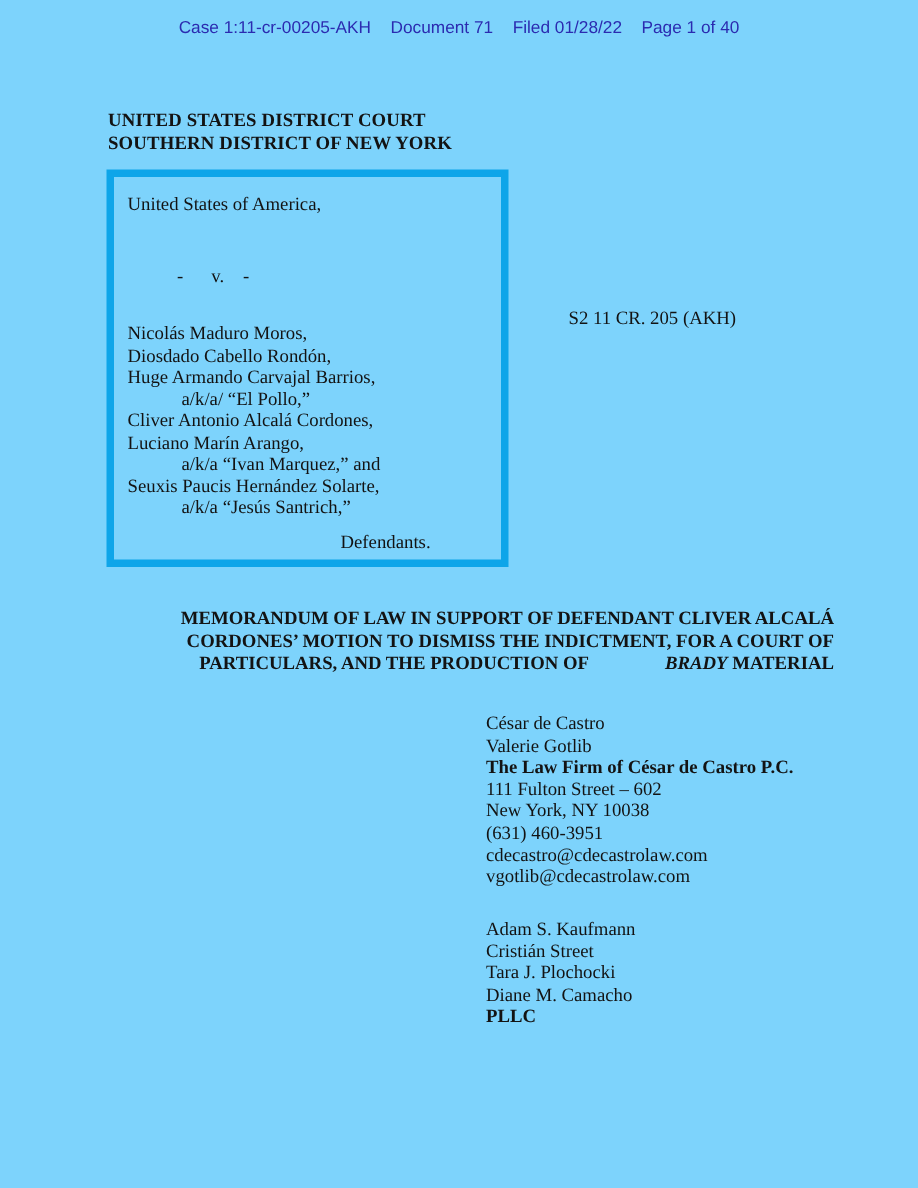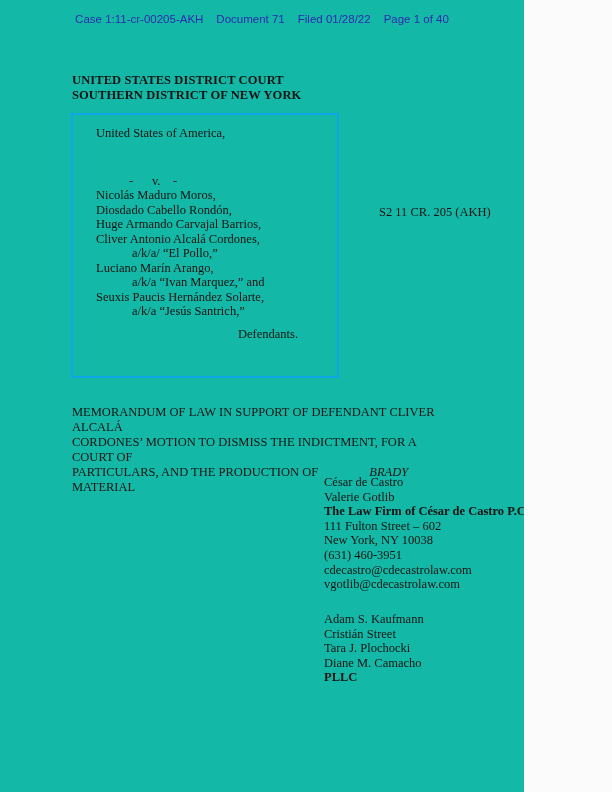--- a/index.html
+++ b/index.html
@@ -1,39 +1,39 @@
 <!DOCTYPE html>
 <html><head>
 <meta charset="utf-8">
 <style>
   html,body{margin:0;padding:0;background:#fbfbfb;}
   .page{
-    position:relative;width:524px;height:792px;background:#14b8a6;overflow:hidden;
+    position:relative;width:612px;height:792px;background:#7dd3fc;overflow:hidden;
     font-family:"Liberation Serif","DejaVu Serif",serif;color:#131313;font-size:12.5px;
   }
   .stamp{
     position:absolute;top:13px;left:0;right:0;
     display:flex;justify-content:center;gap:13px;
     font-family:"Liberation Sans","DejaVu Sans",sans-serif;
     font-size:11.5px;color:#2b2bb0;
   }
   .court{position:absolute;left:72px;top:73px;font-weight:bold;line-height:14.5px;letter-spacing:0.1px;}
   .caption-box{
     position:absolute;left:71px;top:113px;width:268px;height:265px;
-    border:2px solid #0ea5e9;box-sizing:border-box;
-    padding:11px 8px 0 23px;line-height:14.5px;
+    border:5px solid #0ea5e9;box-sizing:border-box;
+    padding:11px 8px 0 9px;line-height:14.5px;
   }
   .versus{margin-top:33px;white-space:pre;padding-left:33px;}
-  .def-list{}
+  .def-list{margin-top:24px;}
   .def-list .indent{padding-left:36px;}
   .def-label{margin-top:8px;padding-left:142px;}
   .case-no{position:absolute;left:379px;top:205px;line-height:14.5px;}
   .memo-title{
-    position:absolute;left:72px;right:76px;top:405px;
-    text-align:left;font-weight:normal;line-height:15px;
+    position:absolute;left:72px;right:56px;top:405px;
+    text-align:right;font-weight:bold;line-height:15px;
   }
   .memo-title .ital{font-style:italic;margin-left:48px;}
   .counsel{position:absolute;left:324px;line-height:14.6px;width:240px;}
   .c1{top:475px;}
   .c2{top:612px;}
   .counsel .bold{font-weight:bold;}
   .line{white-space:pre-wrap;}
 </style>
 </head>
 <body>
@@ -52,22 +52,22 @@
     <div>SOUTHERN DISTRICT OF NEW YORK</div>
   </div>
 
   <div class="caption-box">
     <div class="line">United States of America,</div>
     <div class="versus">-      v.    -</div>
     <div class="def-list">
         <div class="line">Nicolás Maduro Moros,</div>
         <div class="line">Diosdado Cabello Rondón,</div>
         <div class="line">Huge Armando Carvajal Barrios,</div>
+        <div class="line indent">a/k/a/ “El Pollo,”</div>
         <div class="line">Cliver Antonio Alcalá Cordones,</div>
-        <div class="line indent">a/k/a/ “El Pollo,”</div>
         <div class="line">Luciano Marín Arango,</div>
         <div class="line indent">a/k/a “Ivan Marquez,” and</div>
         <div class="line">Seuxis Paucis Hernández Solarte,</div>
         <div class="line indent">a/k/a “Jesús Santrich,”</div>
       </div>
     <div class="def-label">Defendants.</div>
   </div>
 
   <div class="case-no">S2 11 CR. 205 (AKH)</div>
 

